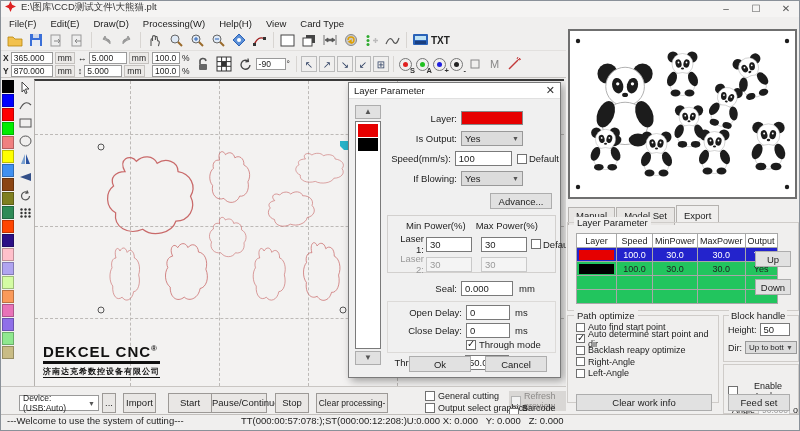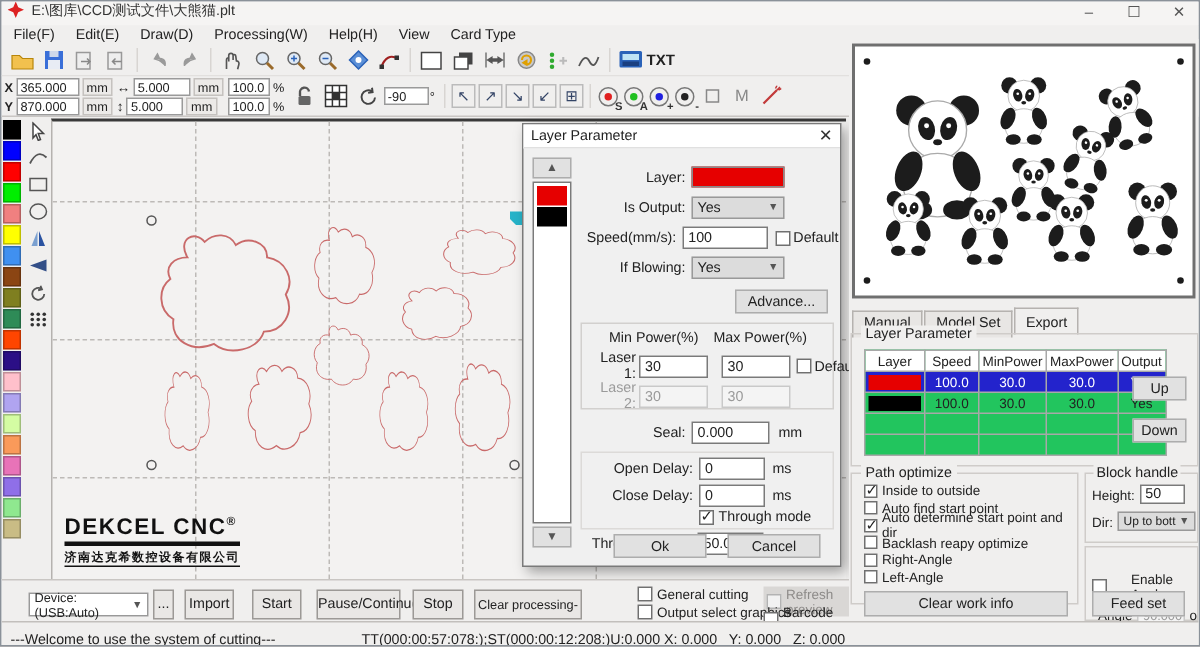--- a/index.html
+++ b/index.html
@@ -78,21 +78,21 @@
   .po .cb{width:9px;height:9px;}
   #blockh{position:absolute;left:157px;top:289px;width:76px;height:47px;border:1px solid #cfccc9;font-size:9px;}
   #blockh .gt{position:absolute;left:5px;top:-6px;background:#f0efee;padding:0 2px;font-size:9.5px;}
   #anglebox{position:absolute;left:157px;top:338px;width:76px;height:50px;border:1px solid #cfccc9;font-size:9px;}
   .rbtn{position:absolute;background:#e1e1e1;border:1px solid #adadad;text-align:center;font-size:9.5px;}
   
   #bottombar{position:absolute;left:0;top:385px;width:565px;height:28px;background:#f0efee;border-top:1px solid #c9c6c3;}
   .bbtn{position:absolute;top:6px;height:20px;background:#e9e7e5;border:1px solid #9c9996;text-align:center;line-height:18px;font-size:9.5px;}
   #devdd{position:absolute;left:18px;top:8px;width:80px;height:16px;}
   .bcb{position:absolute;display:flex;gap:3px;align-items:center;font-size:9px;}
-  #statusbar{position:absolute;left:0;top:413px;width:800px;height:18px;background:#f0efee;border-top:1px solid #c2bfbc;display:flex;align-items:flex-end;font-size:9.5px;}
+  #statusbar{position:absolute;left:0;top:413px;width:800px;height:18px;background:#f0efee;border-top:1px solid #c2bfbc;display:flex;align-items:flex-start;font-size:9.5px;}
   #statusbar .s1{margin-left:6px;}
   #statusbar .s2{position:absolute;left:240px;white-space:pre;}
   svg{display:block;}
 </style>
 </head>
 <body>
 
 <div id="app">
 
   <div id="titlebar">
@@ -622,24 +622,20 @@
             </tr>
       </tbody>
         </table>
       <div class="updown" style="top:28px;">Up</div>
       <div class="updown" style="top:56px;">Down</div>
     </div>
     <div id="pathopt">
       <span class="gt">Path optimize</span>
       <div style="height:5px"></div>
       <div class="po">
-          <span class="cb checked"></span>
-          <span>Inside to outside</span>
-        </div>
-      <div class="po">
           <span class="cb"></span>
           <span>Auto find start point</span>
         </div>
       <div class="po">
           <span class="cb checked"></span>
           <span>Auto determine start point and dir</span>
         </div>
       <div class="po">
           <span class="cb"></span>
           <span>Backlash reapy optimize</span>
@@ -687,21 +683,21 @@
     <div class="rbtn" style="left:162px;top:368px;width:62px;height:17px;line-height:16px;">Feed set</div>
   </div>
 
   <div id="bottombar">
     <div class="dd" id="devdd" style="background:#fff;">
         <span style="font-size:8.5px">Device:(USB:Auto)</span>
         <span class="ar">▼</span>
       </div>
     <div class="bbtn" style="left:101px;width:14px;">...</div>
     <div class="bbtn" style="left:122px;width:33px;">Import</div>
-    <div class="bbtn" style="left:167px;width:33px;">Start</div>
+    <div class="bbtn" style="left:167px;width:44px;">Start</div>
     <div class="bbtn" style="left:210px;width:56px;">Pause/Continue</div>
     <div class="bbtn" style="left:274px;width:34px;">Stop</div>
     <div class="bbtn" style="left:315px;width:72px;font-size:8.5px;">Clear processing-info</div>
     <div class="bcb" style="left:424px;top:4px;">
         <span class="cb"></span>
         <span>General cutting</span>
       </div>
     <div class="bcb" style="left:508px;top:4px;background:#d9d7d5;color:#8d8b89;padding:0 2px;">
         <span class="cb dis"></span>
         <span>Refresh preview</span>

